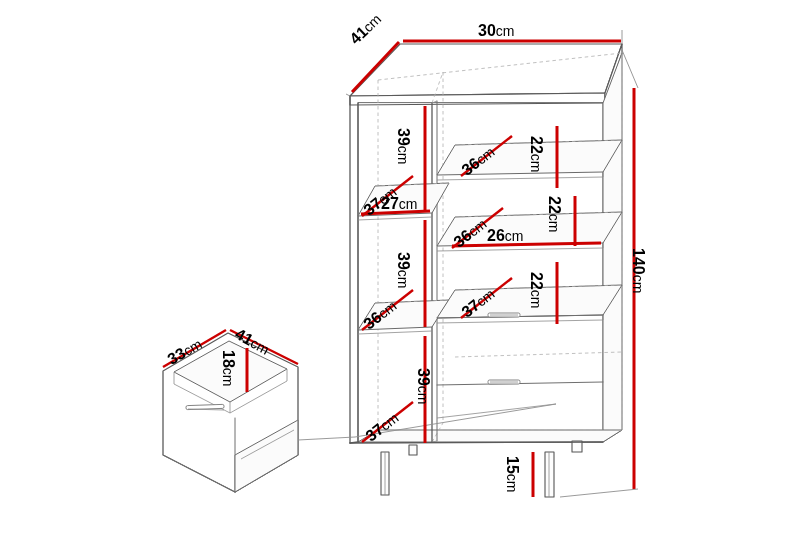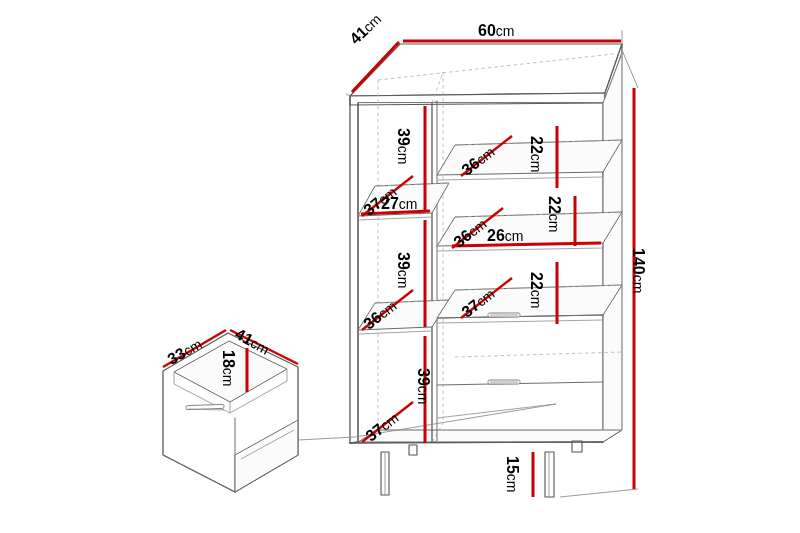--- a/index.html
+++ b/index.html
@@ -261,21 +261,21 @@
     <g>
       <line class="dimt" x1="230" y1="330" x2="298" y2="364"></line>
     </g>
     <g>
       <line class="dim" x1="247" y1="348" x2="247" y2="392"></line>
     </g>
 
   </svg>
 
   <div class="dim-label" style="left:478px; top:23px;">
-    <span class="num">60</span><span class="unit">cm</span>
+    <span class="num">30</span><span class="unit">cm</span>
   </div>
 
   <div class="dim-label" style="left:347px; top:36px; transform:rotate(-44deg); transform-origin:left top;">
     <span class="num">41</span><span class="unit">cm</span>
   </div>
 
   <div class="dim-label" style="left:646px; top:248px; transform:rotate(90deg); transform-origin:left top;">
     <span class="num">140</span><span class="unit">cm</span>
   </div>
 

